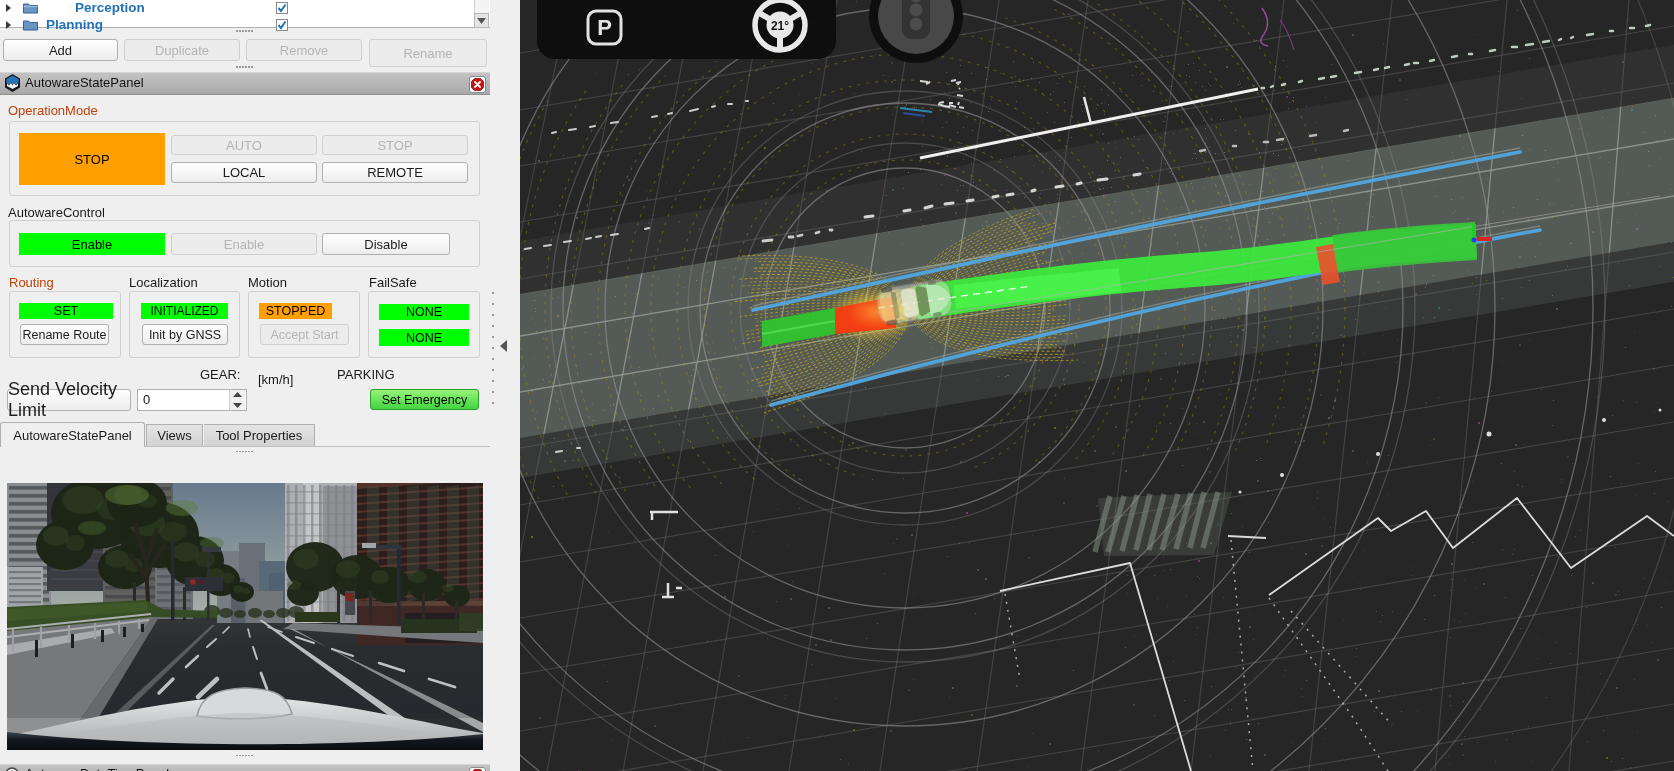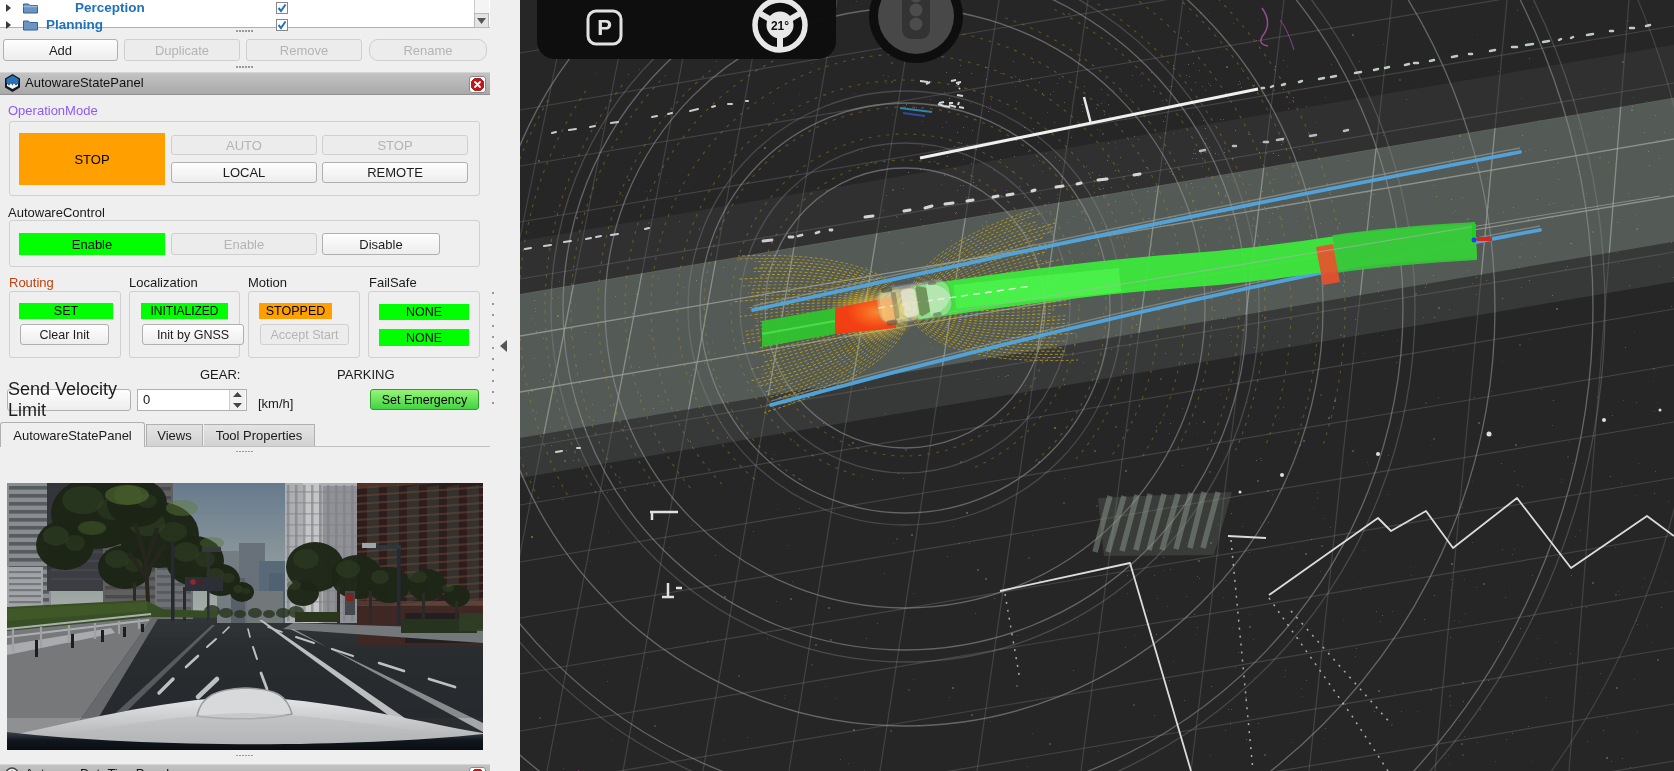--- a/index.html
+++ b/index.html
@@ -42,82 +42,82 @@
     </div>
     <div style="position:absolute;left:236px;top:30px;width:1.5px;height:1.5px;background:#999;"></div>
     <div style="position:absolute;left:239px;top:30px;width:1.5px;height:1.5px;background:#999;"></div>
     <div style="position:absolute;left:242px;top:30px;width:1.5px;height:1.5px;background:#999;"></div>
     <div style="position:absolute;left:245px;top:30px;width:1.5px;height:1.5px;background:#999;"></div>
     <div style="position:absolute;left:248px;top:30px;width:1.5px;height:1.5px;background:#999;"></div>
     <div style="position:absolute;left:251px;top:30px;width:1.5px;height:1.5px;background:#999;"></div>
     <div style="position:absolute;left:3px;top:39px;width:115px;height:22px;background:linear-gradient(#fefefe,#ededed);border:1px solid #b0b0b0;border-radius:3px;color:#1c1c1c;display:flex;align-items:center;justify-content:center;font-size:13px;box-sizing:border-box;">Add</div>
     <div style="position:absolute;left:124px;top:39px;width:116px;height:22px;background:#ececec;border:1px solid #cfcfcf;border-radius:3px;color:#b4b4b4;display:flex;align-items:center;justify-content:center;font-size:13px;box-sizing:border-box;">Duplicate</div>
     <div style="position:absolute;left:246px;top:39px;width:116px;height:22px;background:#ececec;border:1px solid #cfcfcf;border-radius:3px;color:#b4b4b4;display:flex;align-items:center;justify-content:center;font-size:13px;box-sizing:border-box;">Remove</div>
-    <div style="position:absolute;left:369px;top:39px;width:118px;height:22px;background:#ececec;border:1px solid #cfcfcf;border-radius:9px;color:#b4b4b4;display:flex;align-items:center;justify-content:center;font-size:13px;box-sizing:border-box;">Rename</div>
+    <div style="position:absolute;left:369px;top:39px;width:118px;height:28px;background:#ececec;border:1px solid #cfcfcf;border-radius:3px;color:#b4b4b4;display:flex;align-items:center;justify-content:center;font-size:13px;box-sizing:border-box;">Rename</div>
     <div style="position:absolute;left:236px;top:66px;width:1.5px;height:1.5px;background:#999;"></div>
     <div style="position:absolute;left:239px;top:66px;width:1.5px;height:1.5px;background:#999;"></div>
     <div style="position:absolute;left:242px;top:66px;width:1.5px;height:1.5px;background:#999;"></div>
     <div style="position:absolute;left:245px;top:66px;width:1.5px;height:1.5px;background:#999;"></div>
     <div style="position:absolute;left:248px;top:66px;width:1.5px;height:1.5px;background:#999;"></div>
     <div style="position:absolute;left:251px;top:66px;width:1.5px;height:1.5px;background:#999;"></div>
     <div style="position:absolute;left:0;top:72px;width:490px;height:23px;background:linear-gradient(#c3c3c3,#a9a9a9);border-top:1px solid #d5d5d5;border-bottom:1px solid #909090;box-sizing:border-box;">
       <svg width="17" height="19" viewBox="0 0 17 19" style="position:absolute;left:4px;top:1px">
         <polygon points="8.5,0 16,4.5 16,13.5 8.5,18 1,13.5 1,4.5" fill="#14191e"></polygon>
         <path d="M2.5,5 L8.5,1.5 L14.5,5 L14.5,9 L12,11 L10,8.5 L8.5,11 L7,8.5 L5,11 L2.5,9 Z" fill="#2a72b8"></path>
         <path d="M3,9.5 L5,11.5 L7,9 L8.5,11.5 L10,9 L12,11.5 L14,9.5 L14,12 L8.5,15 L3,12 Z" fill="#ffffff" opacity="0.95"></path>
       </svg>
       <span style="position:absolute;left:25px;top:2px;font-size:13px;color:#111;">AutowareStatePanel</span>
       <div style="position:absolute;left:469px;top:2.5px;width:17px;height:17px;background:#fff;border:1px solid #8a8a8a;border-radius:3px;box-sizing:border-box;">
         <svg width="15" height="15" viewBox="0 0 15 15" style="position:absolute;left:0;top:0">
           <polygon points="4.5,1.5 10.5,1.5 13.5,4.5 13.5,10.5 10.5,13.5 4.5,13.5 1.5,10.5 1.5,4.5" fill="#cc1111" stroke="#881111" stroke-width="0.8"></polygon>
           <path d="M5,5 L10,10 M10,5 L5,10" stroke="#fff" stroke-width="1.8" stroke-linecap="round"></path>
         </svg>
       </div>
     </div>
-    <span style="position:absolute;left:8px;top:103px;font-size:13px;color:#8b5cf6;">OperationMode</span>
+    <span style="position:absolute;left:8px;top:103px;font-size:13px;color:#c2410c;">OperationMode</span>
     <div style="position:absolute;left:9px;top:121px;width:471px;height:75px;border:1px solid #d0d0d0;border-radius:3px;box-sizing:border-box;"></div>
     <div style="position:absolute;left:19px;top:133px;width:146px;height:52px;background:#ffa000;display:flex;align-items:center;justify-content:center;font-size:13px;color:#000;">STOP</div>
     <div style="position:absolute;left:171px;top:135px;width:146px;height:20px;background:#ececec;border:1px solid #cfcfcf;border-radius:3px;color:#b4b4b4;display:flex;align-items:center;justify-content:center;font-size:13px;box-sizing:border-box;text-align:right;">AUTO</div>
     <div style="position:absolute;left:322px;top:135px;width:146px;height:20px;background:#ececec;border:1px solid #cfcfcf;border-radius:3px;color:#b4b4b4;display:flex;align-items:center;justify-content:center;font-size:13px;box-sizing:border-box;">STOP</div>
     <div style="position:absolute;left:171px;top:162px;width:146px;height:21px;background:linear-gradient(#fefefe,#ededed);border:1px solid #b0b0b0;border-radius:3px;color:#1c1c1c;display:flex;align-items:center;justify-content:center;font-size:13px;box-sizing:border-box;">LOCAL</div>
     <div style="position:absolute;left:322px;top:162px;width:146px;height:21px;background:linear-gradient(#fefefe,#ededed);border:1px solid #b0b0b0;border-radius:3px;color:#1c1c1c;display:flex;align-items:center;justify-content:center;font-size:13px;box-sizing:border-box;">REMOTE</div>
     <span style="position:absolute;left:8px;top:205px;font-size:13px;color:#1a1a1a;">AutowareControl</span>
     <div style="position:absolute;left:9px;top:220px;width:471px;height:47px;border:1px solid #d0d0d0;border-radius:3px;box-sizing:border-box;"></div>
     <div style="position:absolute;left:19px;top:233px;width:146px;height:22px;background:#00ff00;display:flex;align-items:center;justify-content:center;font-size:13px;color:#000;">Enable</div>
     <div style="position:absolute;left:171px;top:233px;width:146px;height:22px;background:#ececec;border:1px solid #cfcfcf;border-radius:3px;color:#b4b4b4;display:flex;align-items:center;justify-content:center;font-size:13px;box-sizing:border-box;">Enable</div>
-    <div style="position:absolute;left:322px;top:233px;width:118px;height:22px;background:linear-gradient(#fefefe,#ededed);border:1px solid #b0b0b0;border-radius:3px;color:#1c1c1c;display:flex;align-items:center;justify-content:center;font-size:13px;box-sizing:border-box;">Disable</div>
+    <div style="position:absolute;left:322px;top:233px;width:128px;height:22px;background:linear-gradient(#fefefe,#ededed);border:1px solid #b0b0b0;border-radius:3px;color:#1c1c1c;display:flex;align-items:center;justify-content:center;font-size:13px;box-sizing:border-box;">Disable</div>
     <span style="position:absolute;left:9px;top:275px;font-size:13px;color:#c2410c;">Routing</span>
     <span style="position:absolute;left:129px;top:275px;font-size:13px;color:#1a1a1a;">Localization</span>
     <span style="position:absolute;left:248px;top:275px;font-size:13px;color:#1a1a1a;">Motion</span>
     <span style="position:absolute;left:369px;top:275px;font-size:13px;color:#1a1a1a;">FailSafe</span>
     <div style="position:absolute;left:9px;top:291px;width:112px;height:67px;border:1px solid #d0d0d0;border-radius:3px;box-sizing:border-box;"></div>
     <div style="position:absolute;left:129px;top:291px;width:111px;height:67px;border:1px solid #d0d0d0;border-radius:3px;box-sizing:border-box;"></div>
     <div style="position:absolute;left:248px;top:291px;width:112px;height:67px;border:1px solid #d0d0d0;border-radius:3px;box-sizing:border-box;"></div>
     <div style="position:absolute;left:368px;top:291px;width:112px;height:67px;border:1px solid #d0d0d0;border-radius:3px;box-sizing:border-box;"></div>
     <div style="position:absolute;left:19px;top:303px;width:94px;height:16px;background:#00ff00;display:flex;align-items:center;justify-content:center;font-size:12.5px;color:#000;">SET</div>
-    <div style="position:absolute;left:20px;top:324px;width:89px;height:21px;background:linear-gradient(#fefefe,#ededed);border:1px solid #b0b0b0;border-radius:3px;color:#1c1c1c;display:flex;align-items:center;justify-content:center;font-size:12.5px;box-sizing:border-box;">Clear Init</div>
+    <div style="position:absolute;left:20px;top:324px;width:89px;height:21px;background:linear-gradient(#fefefe,#ededed);border:1px solid #b0b0b0;border-radius:3px;color:#1c1c1c;display:flex;align-items:center;justify-content:center;font-size:12.5px;box-sizing:border-box;">Rename Route</div>
     <div style="position:absolute;left:141px;top:303px;width:87px;height:16px;background:#00ff00;display:flex;align-items:center;justify-content:center;font-size:12px;color:#000;">INITIALIZED</div>
-    <div style="position:absolute;left:142px;top:324px;width:102px;height:21px;background:linear-gradient(#fefefe,#ededed);border:1px solid #b0b0b0;border-radius:3px;color:#1c1c1c;display:flex;align-items:center;justify-content:center;font-size:12.5px;box-sizing:border-box;">Init by GNSS</div>
+    <div style="position:absolute;left:142px;top:324px;width:86px;height:21px;background:linear-gradient(#fefefe,#ededed);border:1px solid #b0b0b0;border-radius:3px;color:#1c1c1c;display:flex;align-items:center;justify-content:center;font-size:12.5px;box-sizing:border-box;">Init by GNSS</div>
     <div style="position:absolute;left:259px;top:303px;width:73px;height:16px;background:#ffa000;display:flex;align-items:center;justify-content:center;font-size:12.5px;color:#000;">STOPPED</div>
     <div style="position:absolute;left:260px;top:324px;width:89px;height:21px;background:#ececec;border:1px solid #cfcfcf;border-radius:3px;color:#b4b4b4;display:flex;align-items:center;justify-content:center;font-size:12.5px;box-sizing:border-box;">Accept Start</div>
     <div style="position:absolute;left:379px;top:304px;width:90px;height:16px;background:#00ff00;display:flex;align-items:center;justify-content:center;font-size:12.5px;color:#000;">NONE</div>
     <div style="position:absolute;left:379px;top:329px;width:90px;height:17px;background:#00ff00;display:flex;align-items:center;justify-content:center;font-size:12.5px;color:#000;">NONE</div>
     <span style="position:absolute;left:200px;top:367px;font-size:13px;color:#1a1a1a;">GEAR:</span>
     <span style="position:absolute;left:337px;top:367px;font-size:13px;color:#1a1a1a;">PARKING</span>
     <div style="position:absolute;left:7px;top:389px;width:124px;height:22px;background:linear-gradient(#fefefe,#ededed);border:1px solid #b0b0b0;border-radius:3px;color:#1c1c1c;display:flex;align-items:center;justify-content:center;font-size:18px;box-sizing:border-box;">Send Velocity Limit</div>
     <div style="position:absolute;left:137px;top:389px;width:110px;height:22px;background:#fff;border:1px solid #b0b0b0;box-sizing:border-box;">
       <span style="position:absolute;left:5px;top:2px;font-size:13px;color:#111;">0</span>
       <div style="position:absolute;right:1px;top:0;width:15px;height:20px;background:#f0f0f0;border-left:1px solid #ccc;">
         <svg width="9" height="16" viewBox="0 0 9 16" style="position:absolute;left:3px;top:2px">
           <polygon points="0,5 9,5 4.5,0" fill="#444"></polygon>
           <polygon points="0,11 9,11 4.5,16" fill="#444"></polygon>
         </svg>
       </div>
     </div>
-    <span style="position:absolute;left:258px;top:396px;font-size:13px;color:#1a1a1a;">[km/h]</span>
+    <span style="position:absolute;left:258px;top:372px;font-size:13px;color:#1a1a1a;">[km/h]</span>
     <div style="position:absolute;left:370px;top:389px;width:109px;height:21px;background:linear-gradient(#97f478,#42d442);border:1px solid #2aa02a;border-radius:3px;box-sizing:border-box;display:flex;align-items:center;justify-content:center;font-size:12.5px;color:#000;">Set Emergency</div>
     <div style="position:absolute;left:146px;top:424px;width:57px;height:23px;background:linear-gradient(#e4e4e4,#d2d2d2);border:1px solid #b0b0b0;box-sizing:border-box;display:flex;align-items:center;justify-content:center;font-size:13px;color:#1a1a1a;">Views</div>
     <div style="position:absolute;left:204px;top:424px;width:111px;height:23px;background:linear-gradient(#e4e4e4,#d2d2d2);border:1px solid #b0b0b0;border-left:none;box-sizing:border-box;display:flex;align-items:center;justify-content:center;font-size:13px;color:#1a1a1a;">Tool Properties</div>
     <div style="position:absolute;left:0;top:446px;width:490px;height:1px;background:#c0c0c0;"></div>
     <div style="position:absolute;left:0;top:422px;width:145px;height:25px;background:#efefef;border:1px solid #b0b0b0;border-bottom:none;border-radius:3px 3px 0 0;box-sizing:border-box;display:flex;align-items:center;justify-content:center;font-size:13px;color:#1a1a1a;z-index:5;">AutowareStatePanel</div>
     <div style="position:absolute;left:236px;top:450.5px;width:1.5px;height:1.5px;background:#999;"></div>
     <div style="position:absolute;left:239px;top:450.5px;width:1.5px;height:1.5px;background:#999;"></div>
     <div style="position:absolute;left:242px;top:450.5px;width:1.5px;height:1.5px;background:#999;"></div>
     <div style="position:absolute;left:245px;top:450.5px;width:1.5px;height:1.5px;background:#999;"></div>
     <div style="position:absolute;left:248px;top:450.5px;width:1.5px;height:1.5px;background:#999;"></div>

